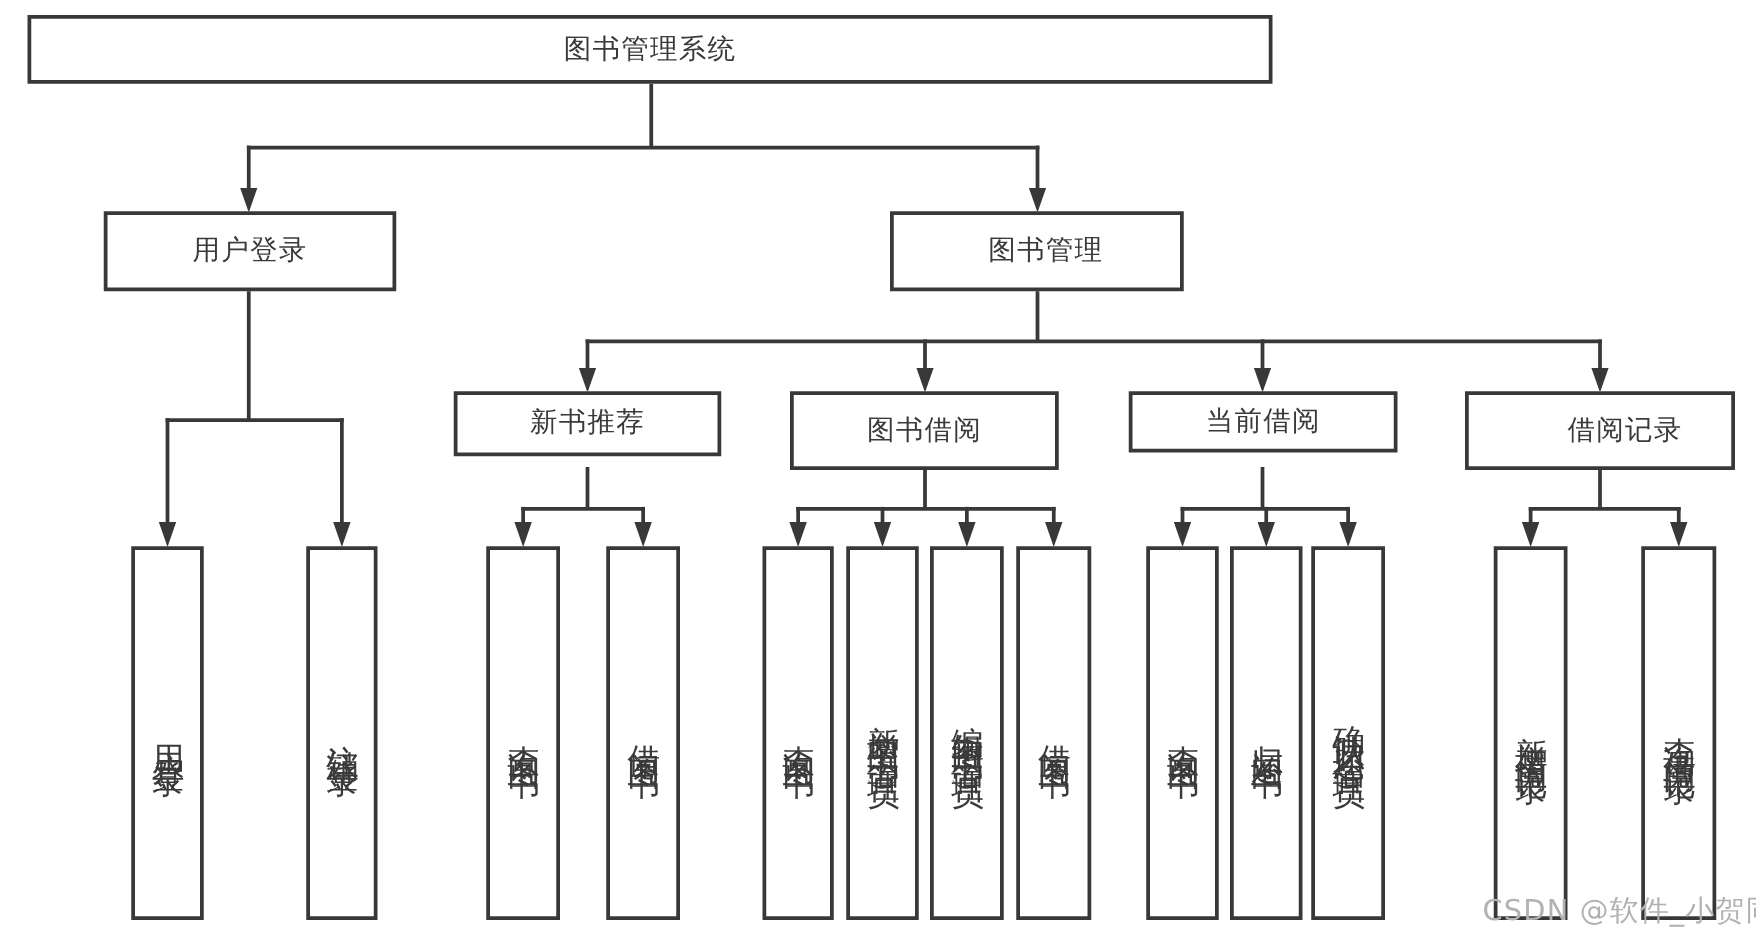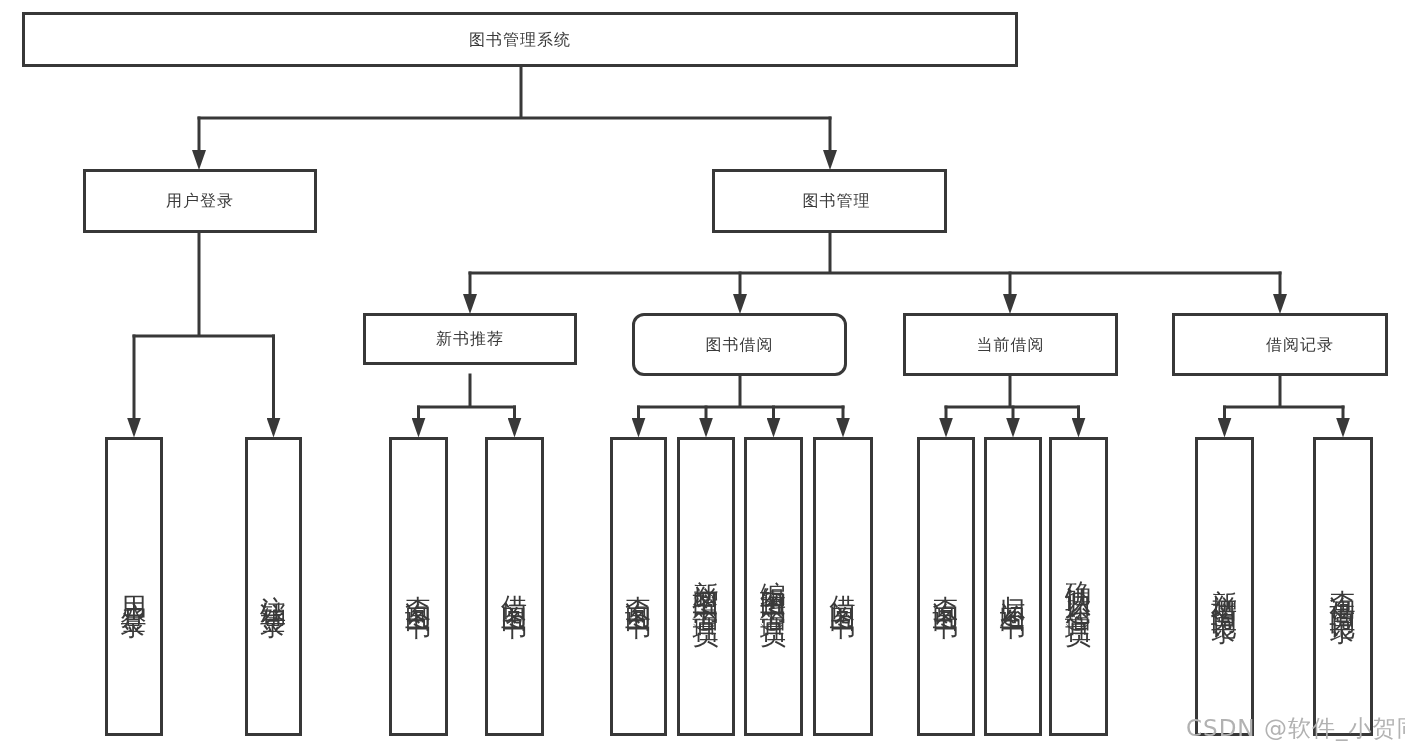--- a/index.html
+++ b/index.html
@@ -14,21 +14,21 @@
   .box{
     position:absolute;
     box-sizing:border-box;
     background:#ffffff;
     border:3px solid #383838;
     color:#3a3a3a;
     display:flex;
     align-items:center;
     justify-content:center;
     z-index:2;
-    font-size:16px;
+    font-size:22px;
     letter-spacing:1px;
     text-align:center;
     line-height:1;
   }
   .vbox{
     writing-mode:vertical-rl;
     font-size:26px;
     letter-spacing:6px;
     padding:4px 0;
   }
@@ -89,22 +89,22 @@
       <path d="M1343,407 V417.5" marker-end="url(#arw)"></path>
     </g>
   </svg>
 
   <div class="box" style="left:22px;top:12px;width:996px;height:55px;">图书管理系统</div>
 
   <div class="box" style="left:83px;top:169px;width:234px;height:64px;">用户登录</div>
   <div class="box" style="left:712px;top:169px;width:235px;height:64px;padding-left:14px;">图书管理</div>
 
   <div class="box" style="left:363px;top:313px;width:214px;height:52px;">新书推荐</div>
-  <div class="box" style="left:632px;top:313px;width:215px;height:63px;border-radius:12px;">图书借阅</div>
-  <div class="box" style="left:903px;top:313px;width:215px;height:63px;">当前借阅</div>
+  <div class="box" style="left:632px;top:313px;width:215px;height:63px;">图书借阅</div>
+  <div class="box" style="left:903px;top:313px;width:215px;height:49px;">当前借阅</div>
   <div class="box" style="left:1172px;top:313px;width:216px;height:63px;padding-left:40px;">借阅记录</div>
 
   <div class="box vbox" style="left:105px;top:437px;width:58px;height:299px;">用户登录</div>
   <div class="box vbox" style="left:245px;top:437px;width:57px;height:299px;">注销登录</div>
 
   <div class="box vbox" style="left:389px;top:437px;width:59px;height:299px;">查询图书</div>
   <div class="box vbox" style="left:485px;top:437px;width:59px;height:299px;">借阅图书</div>
 
   <div class="box vbox" style="left:610px;top:437px;width:57px;height:299px;">查询图书</div>
   <div class="box vbox" style="left:677px;top:437px;width:58px;height:299px;">新增图书（管理员）</div>

